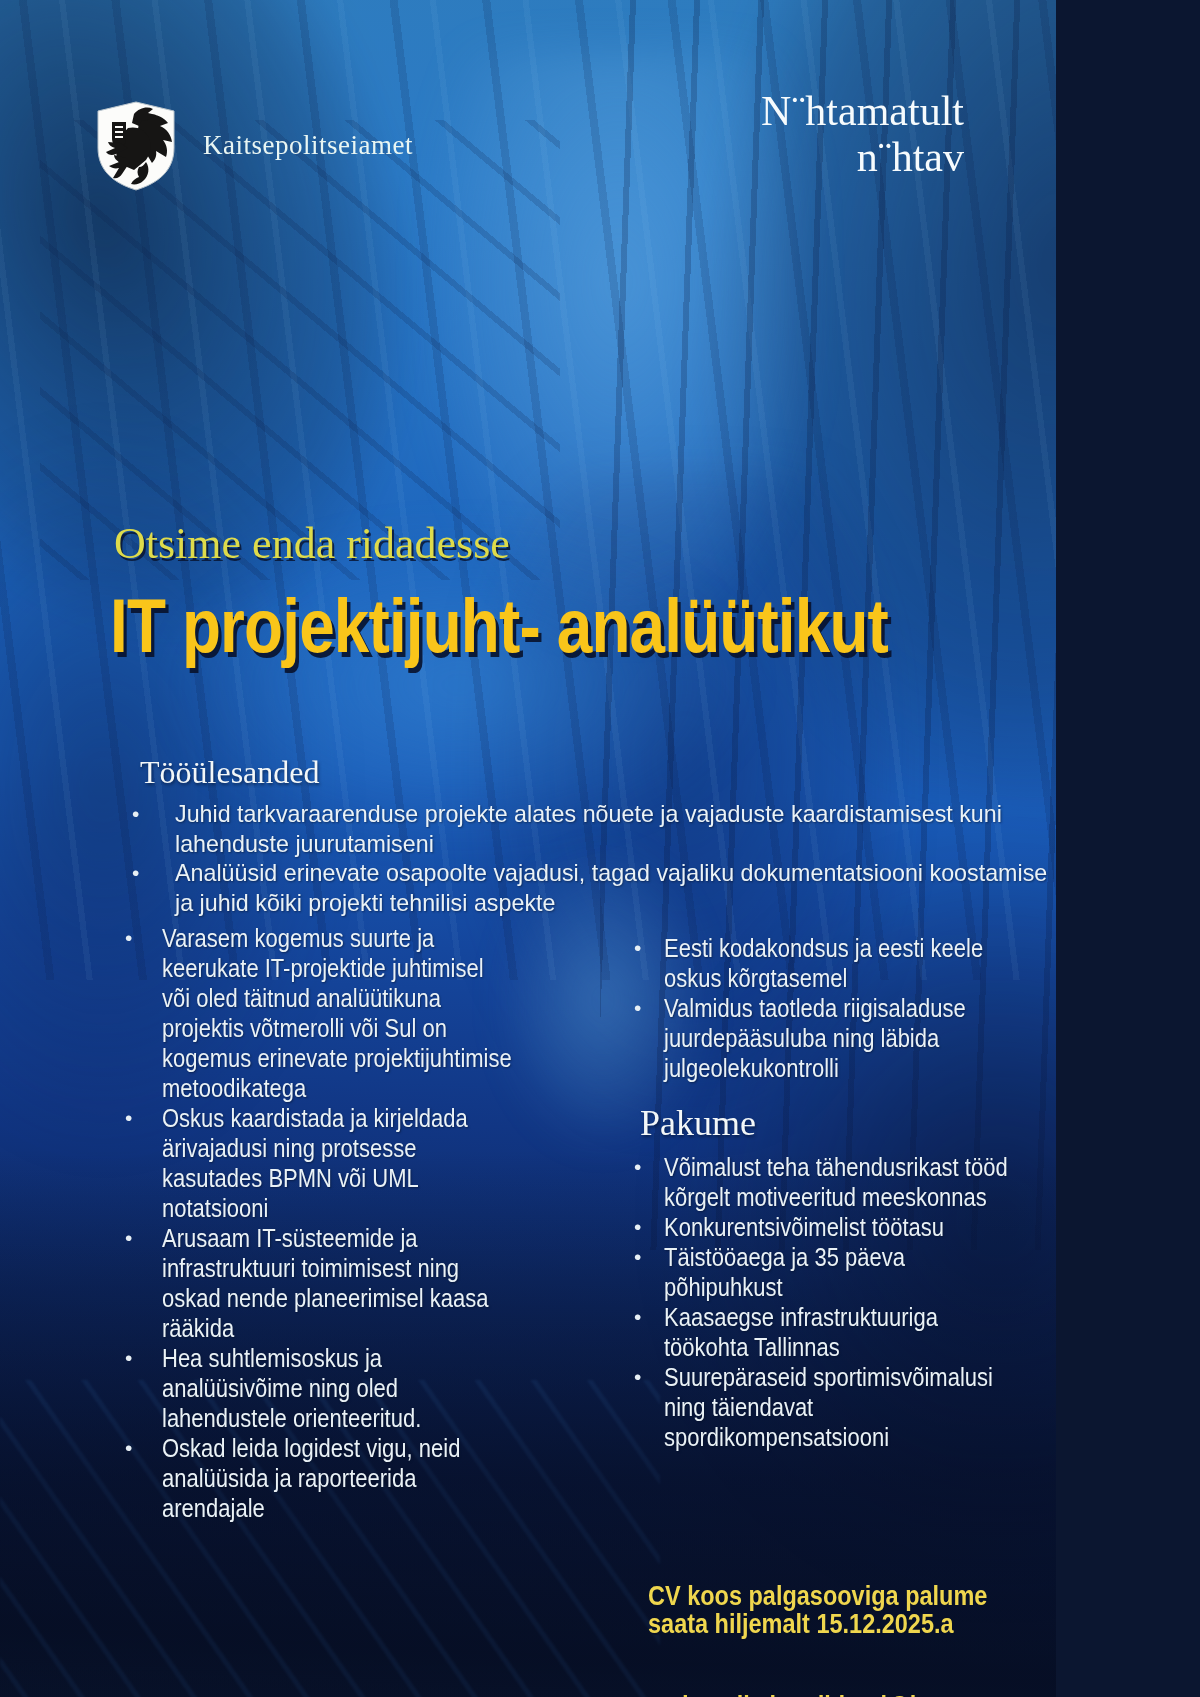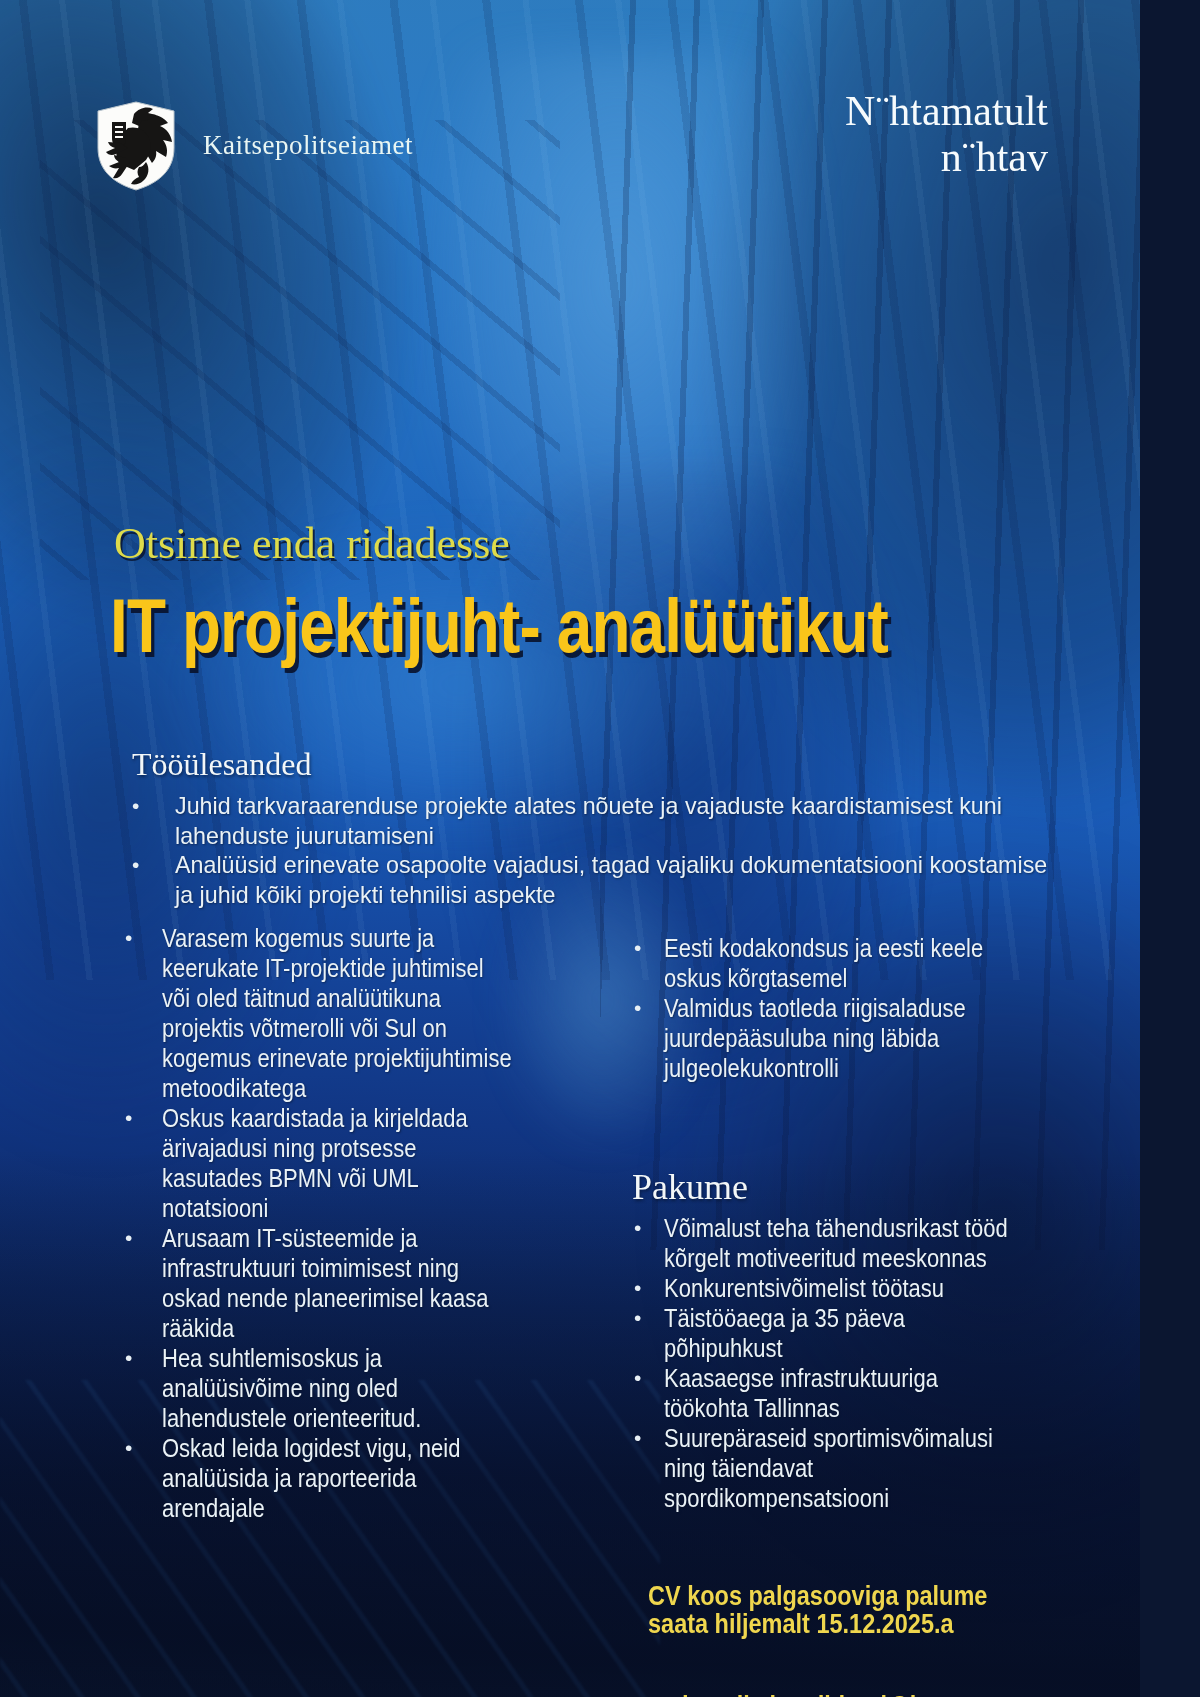--- a/index.html
+++ b/index.html
@@ -1,17 +1,17 @@
 <!DOCTYPE html>
 <html style="--title_yellow: #f9c51a; --eyebrow_yellow: #dedb4b; --footer_yellow: #efd64e; --text_white: #eaf2f6; --heading_white: #f3f7f8; --question_pale: #d3e9f0; --bg_azure: #2b79c4; --bg_navy: #0a1c48;"><head>
 <meta charset="utf-8">
 <style>
   html,body{margin:0;padding:0;background:#0b1630;}
   .poster{
-    position:relative;width:1140px;height:1697px;overflow:hidden;
+    position:relative;width:1056px;height:1697px;overflow:hidden;
     font-family:"Liberation Sans","DejaVu Sans",sans-serif;
     background:linear-gradient(183deg,
       #2e7cbe 0%, #2b7ac6 12%, #2470c2 24%, #1c63bc 36%, #1a5cb8 46%,
       #15479e 56%, #113684 66%, #0d2864 76%, #0a1c48 86%, #081430 96%, #0a1a38 100%);
   }
   
   .bg span{position:absolute;display:block;pointer-events:none;}
   .sil-topleft{left:-120px;top:-80px;width:540px;height:720px;
     background:radial-gradient(ellipse at 45% 40%,rgba(9,26,54,.68) 0%,rgba(9,26,54,.24) 55%,transparent 72%);
     transform:rotate(-18deg);filter:blur(14px);}
@@ -64,42 +64,42 @@
   .eyebrow{position:absolute;left:114px;top:518px;
     font-family:"Liberation Serif","DejaVu Serif",serif;
     font-size:44px;color:var(--eyebrow_yellow,#dedb4b);
     text-shadow:2px 3px 0 rgba(8,18,44,.8);}
   .title{position:absolute;left:110px;top:586px;margin:0;white-space:nowrap;
     font-size:76px;line-height:80px;font-weight:700;letter-spacing:-1px;
     transform:scaleX(.84);transform-origin:0 0;
     color:var(--title_yellow,#f9c51a);
     text-shadow:4px 5px 0 rgba(8,18,44,.9);}
   
-  h2{margin:0;font-family:"Liberation Serif","DejaVu Serif",serif;font-weight:400;
+  h2{margin:8px;font-family:"Liberation Serif","DejaVu Serif",serif;font-weight:400;
      color:var(--heading_white,#f3f7f8);text-shadow:1px 2px 3px rgba(5,15,35,.55);}
   .row{display:flex;align-items:flex-start;}
   .dot{flex:none;color:#e7eff4;font-size:21px;}
   .txt{white-space:pre;color:var(--text_white,#eaf2f6);
     transform-origin:0 0;text-shadow:1px 1px 2px rgba(5,15,35,.5);}
   .tasks{position:absolute;left:132px;top:746px;width:900px;}
   .tasks h2{font-size:32px;}
   .tasks .list{margin-top:8px;}
   .tasks .dot{width:43px;line-height:29.5px;}
   .tasks .txt{font-size:24px;line-height:29.5px;transform:scaleX(.97);}
   .col .dot{line-height:30px;}
   .col .txt{font-size:25px;line-height:30px;transform:scaleX(.88);}
   .expectations{position:absolute;left:114px;top:920px;width:470px;}
   .expectations h2{font-size:36px;line-height:42px;white-space:pre;}
   .expectations .list{margin-top:3px;padding-left:11px;}
   .expectations .dot{width:37px;}
   .requirements{position:absolute;left:632px;top:920px;width:480px;}
   .requirements h2{font-size:35px;line-height:40px;}
   .requirements .list{margin-top:13px;padding-left:2px;}
   .requirements .dot{width:30px;}
-  .offer{position:absolute;left:632px;top:1166px;width:480px;}
+  .offer{position:absolute;left:632px;top:1094px;width:480px;}
   .offer h2{font-size:36px;line-height:42px;}
   .offer .list{margin-top:5px;padding-left:2px;}
   .offer .dot{width:30px;}
   
   .cta{position:absolute;left:648px;top:1528px;
     font-weight:700;font-size:27px;line-height:27.5px;
     color:var(--footer_yellow,#efd64e);
     transform:scaleX(.87);transform-origin:0 0;white-space:pre;
     text-shadow:1px 2px 0 rgba(8,16,38,.8);}
   .cta .email{color:inherit;text-decoration:underline;text-decoration-thickness:2px;text-underline-offset:4px;cursor:pointer;}

